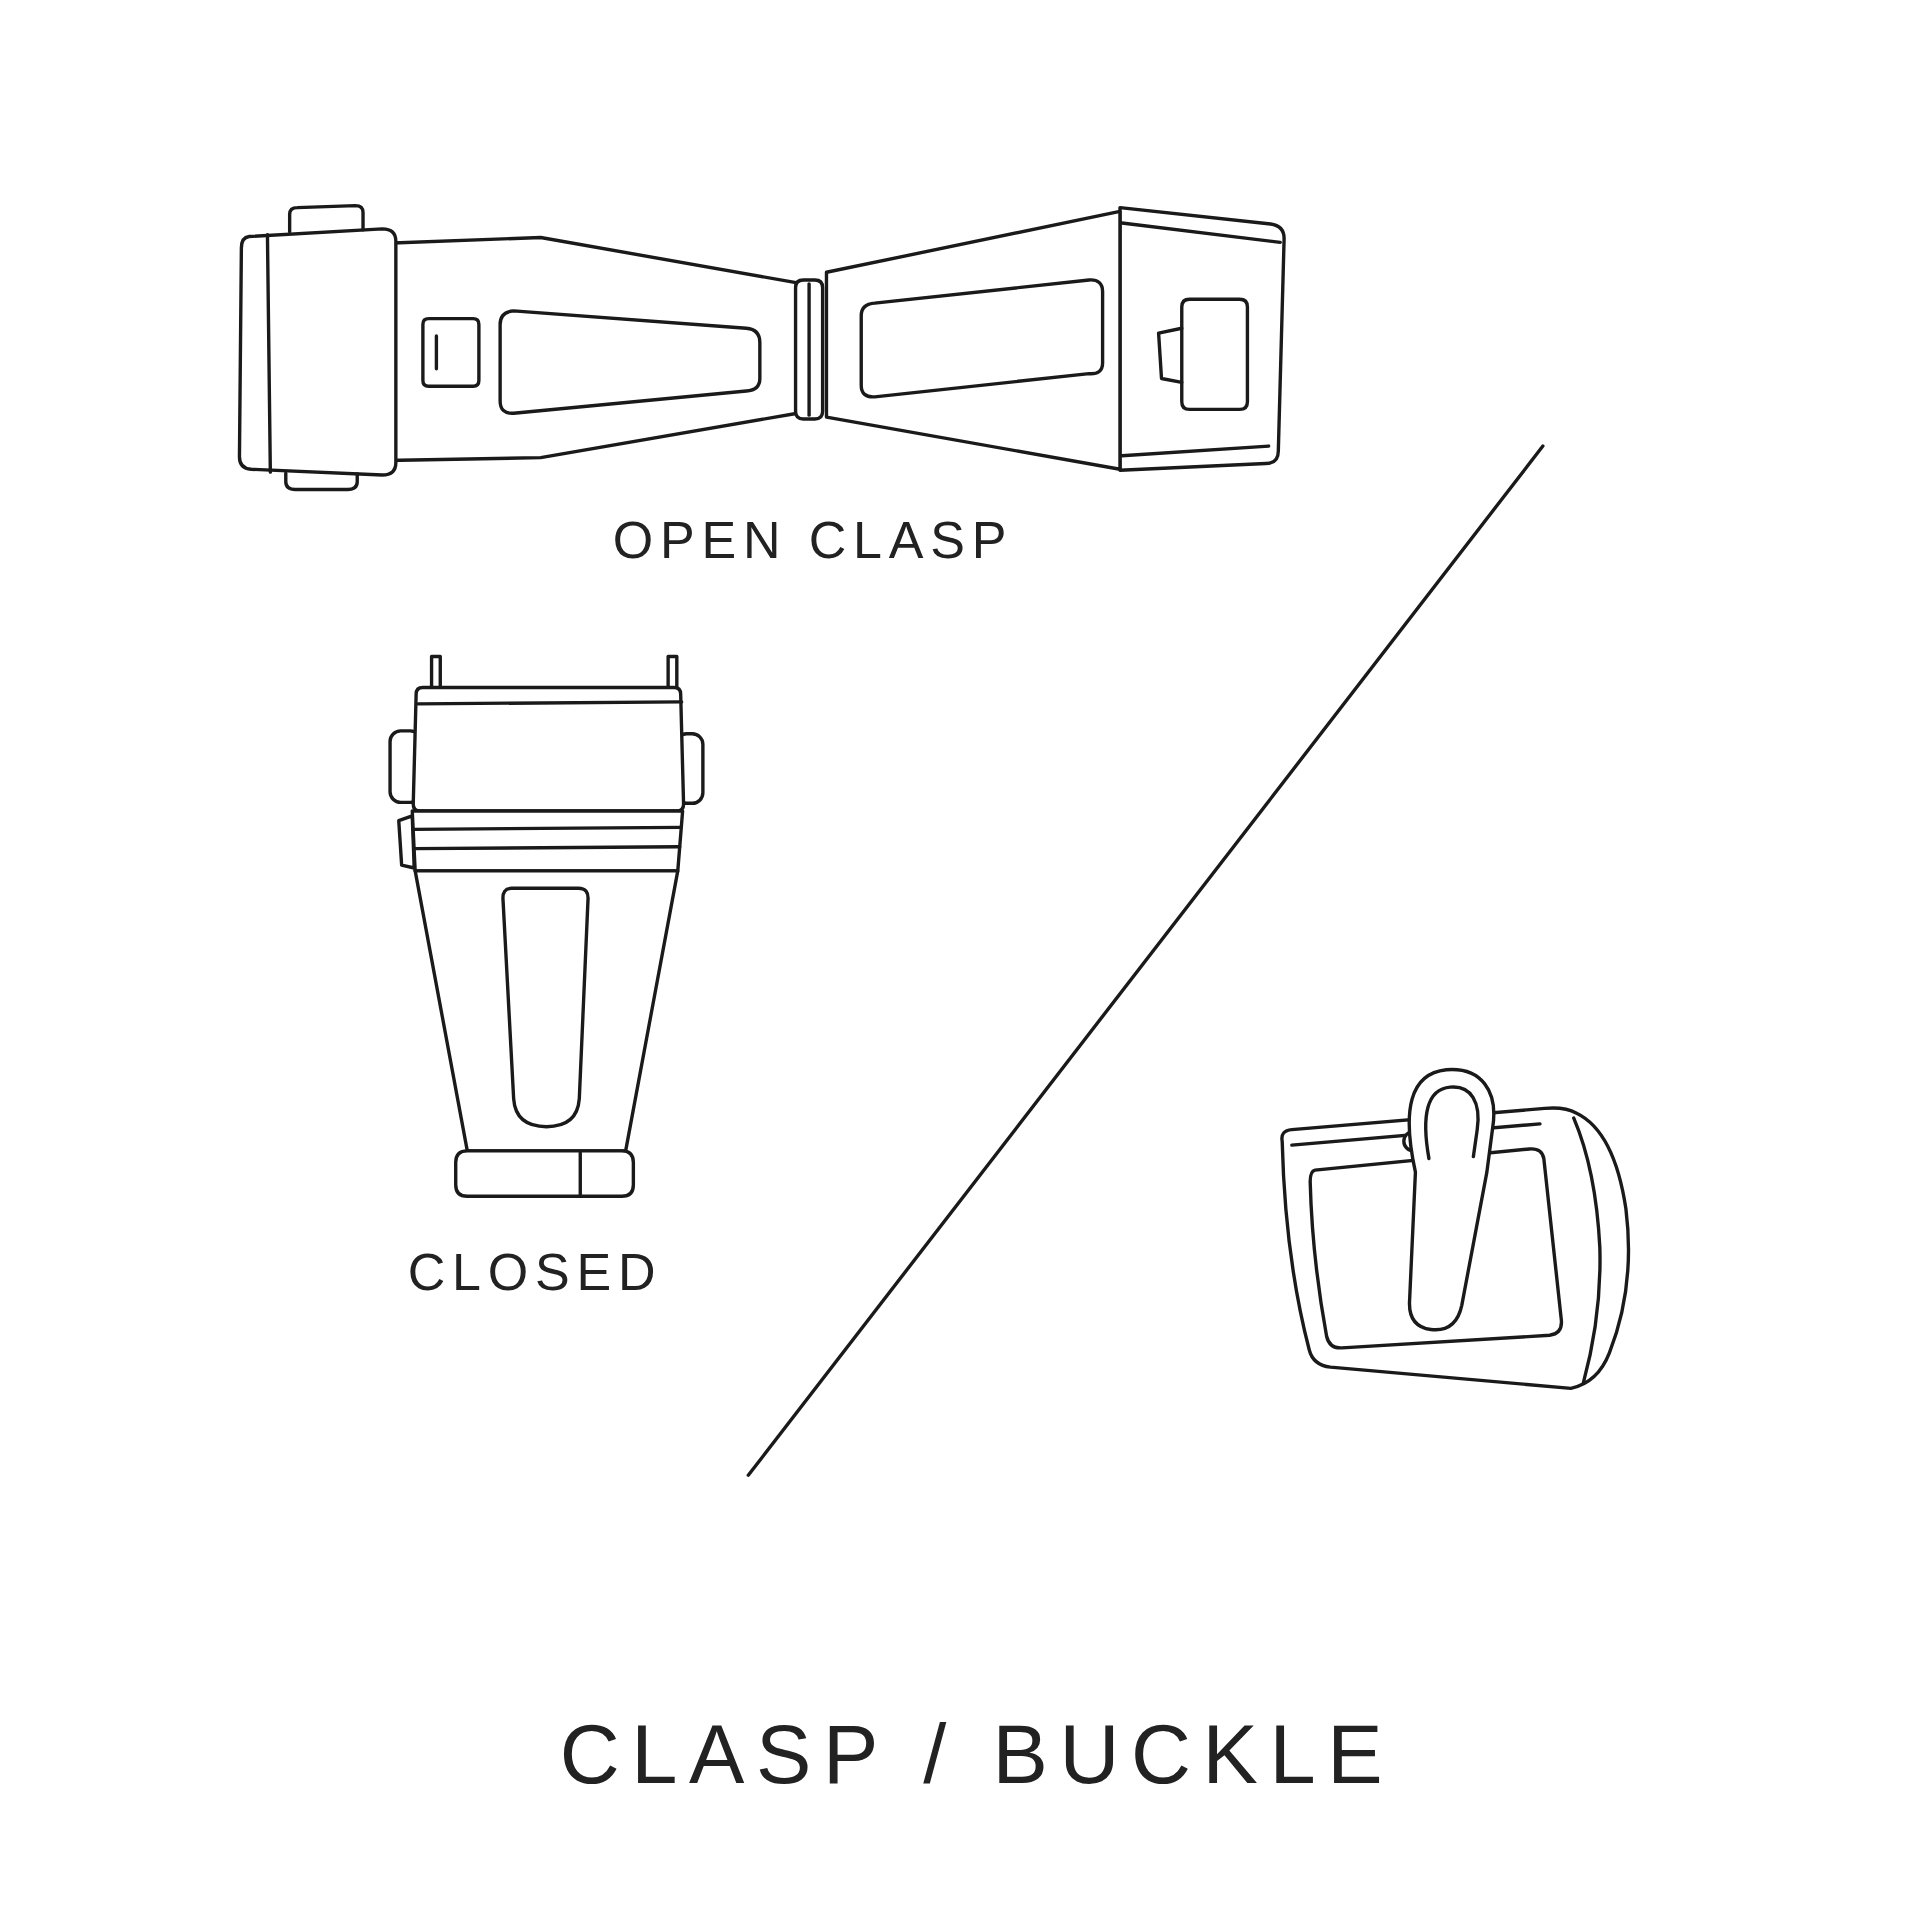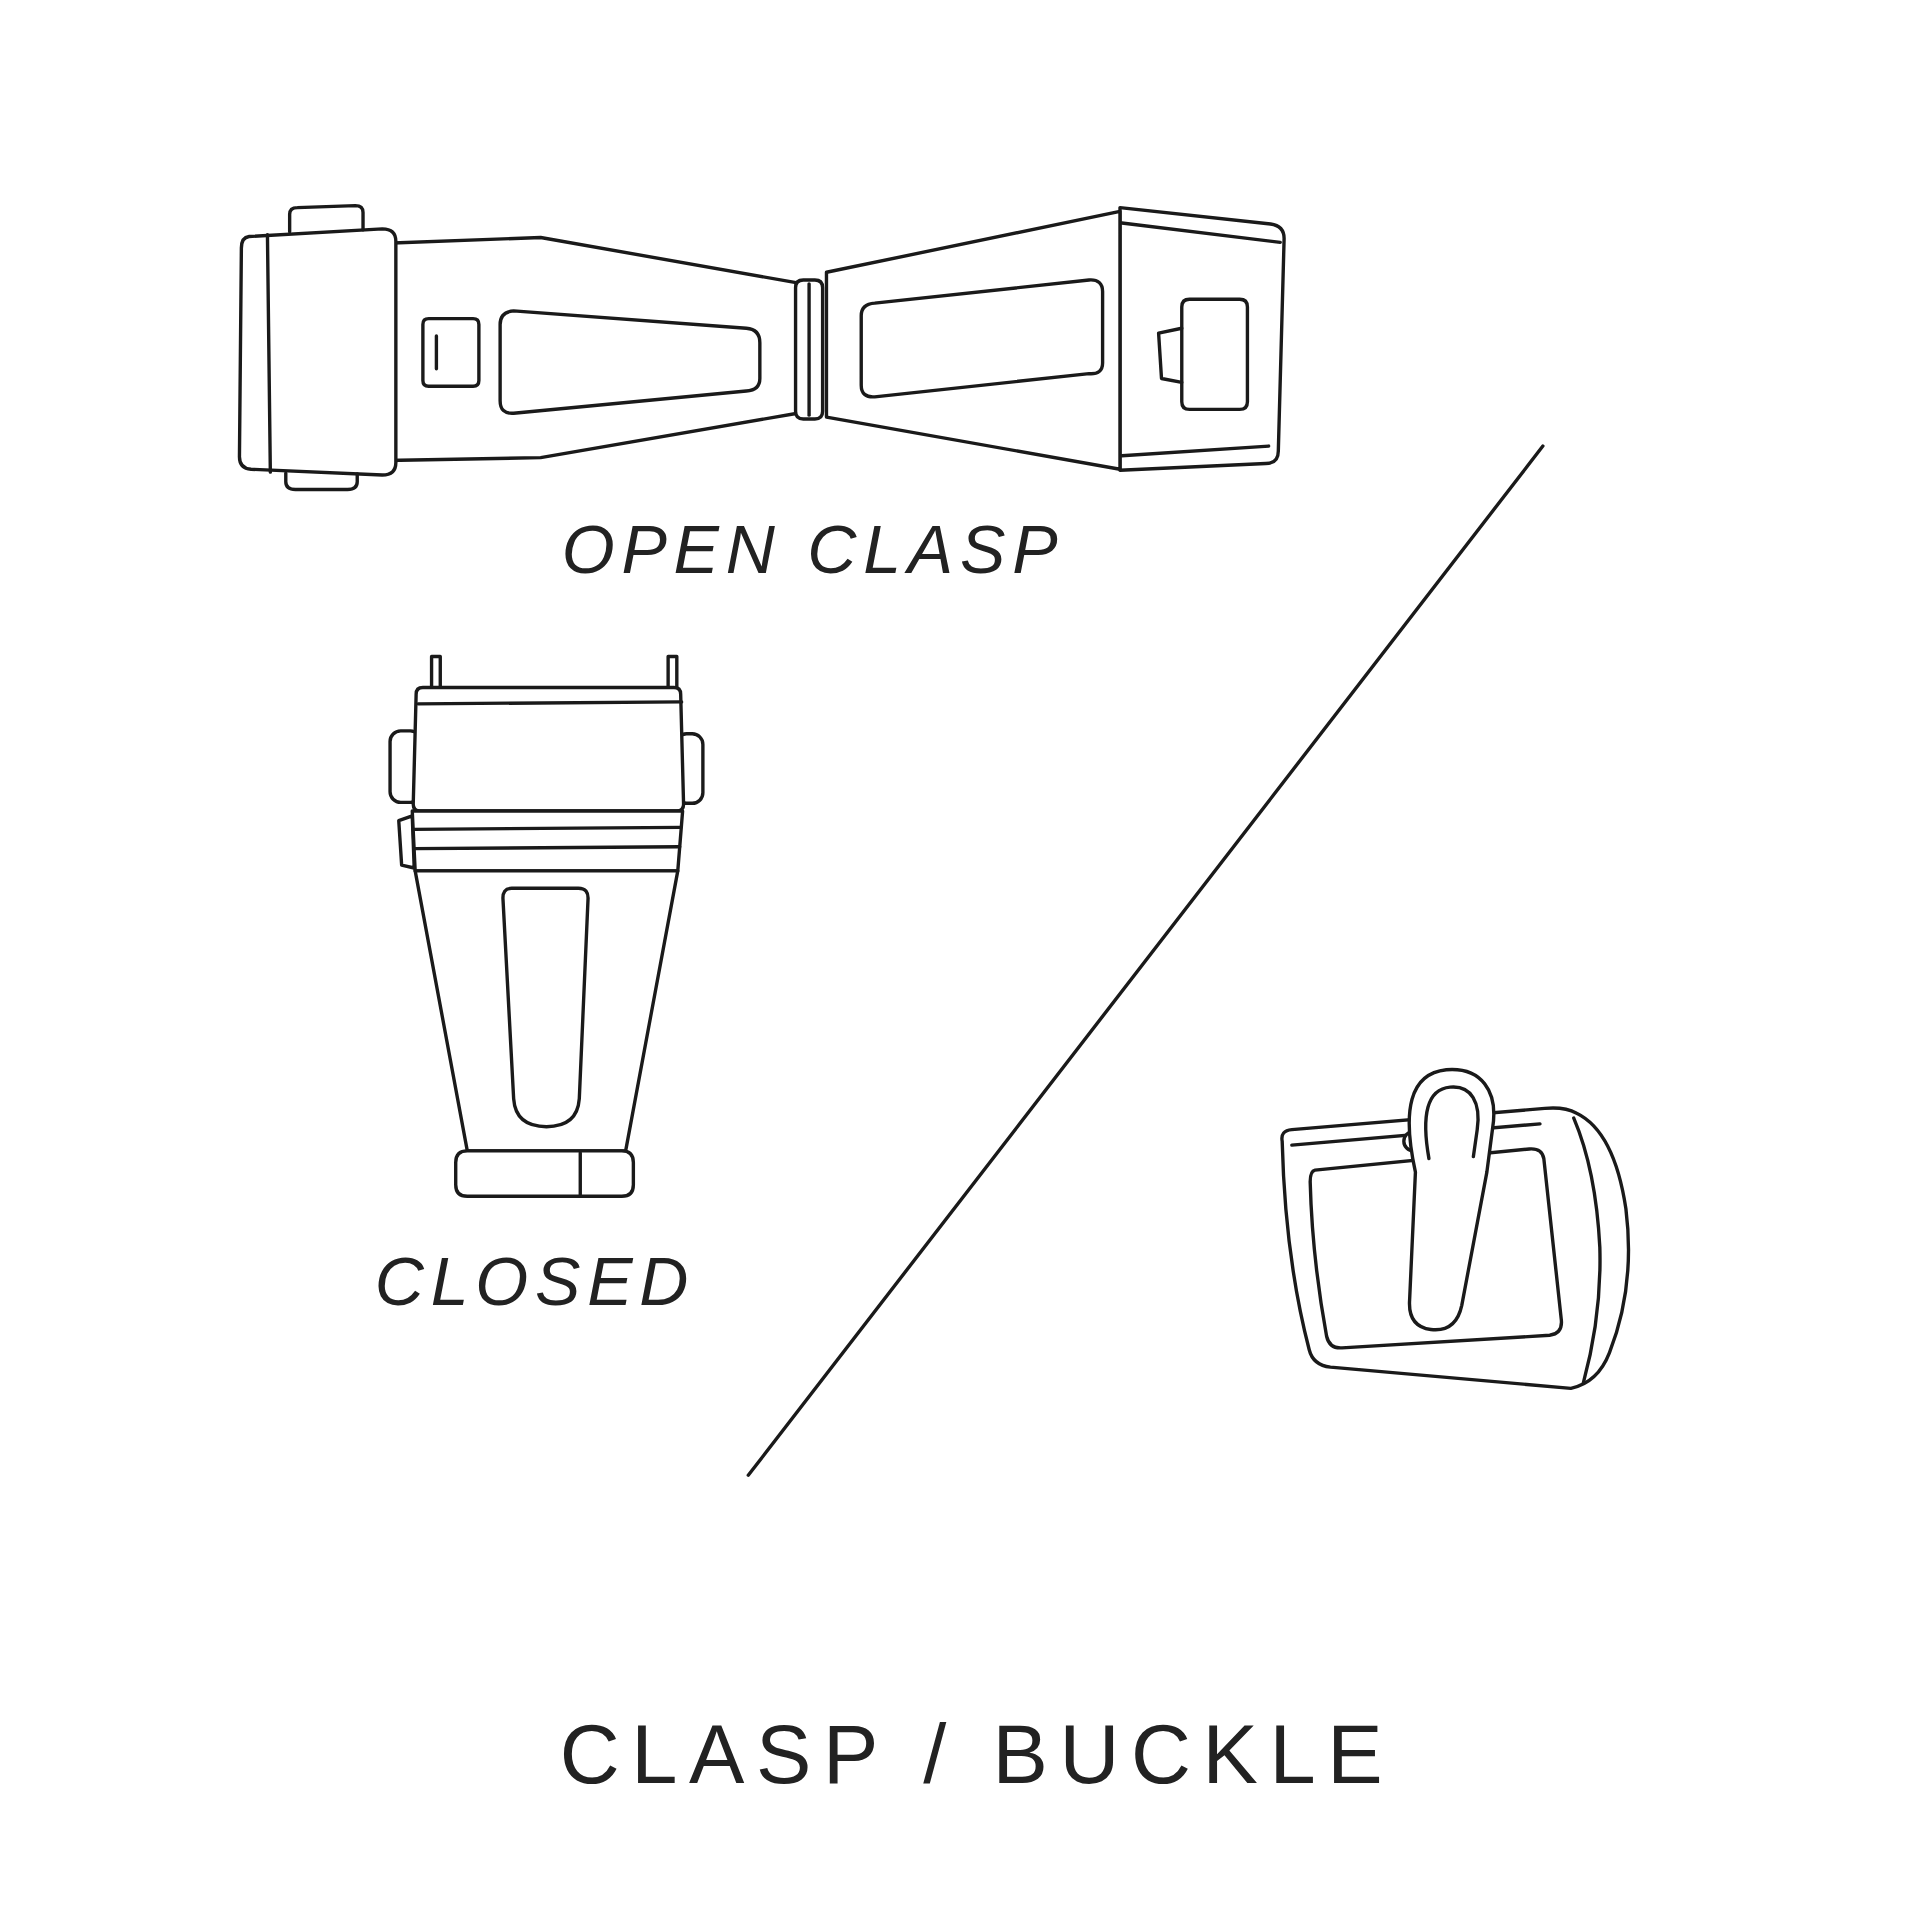--- a/index.html
+++ b/index.html
@@ -22,25 +22,24 @@
     stroke-linejoin:round;
     stroke-linecap:round;
   }
   .f{fill:var(--background);}   
   .o{fill:none;}                
   .thin{stroke-width:2.6;}
   .caption{
     position:absolute;
     transform:translateX(-50%);
     color:var(--text);
-    font-size:68px;
+    font-size:52px;
     font-weight:400;
     letter-spacing:6.8px;
     white-space:nowrap;
-    font-style:italic;
   }
   .title{
     position:absolute;
     transform:translateX(-50%);
     color:var(--text);
     font-size:83px;
     font-weight:500;
     letter-spacing:11.6px;
     white-space:nowrap;
   }

